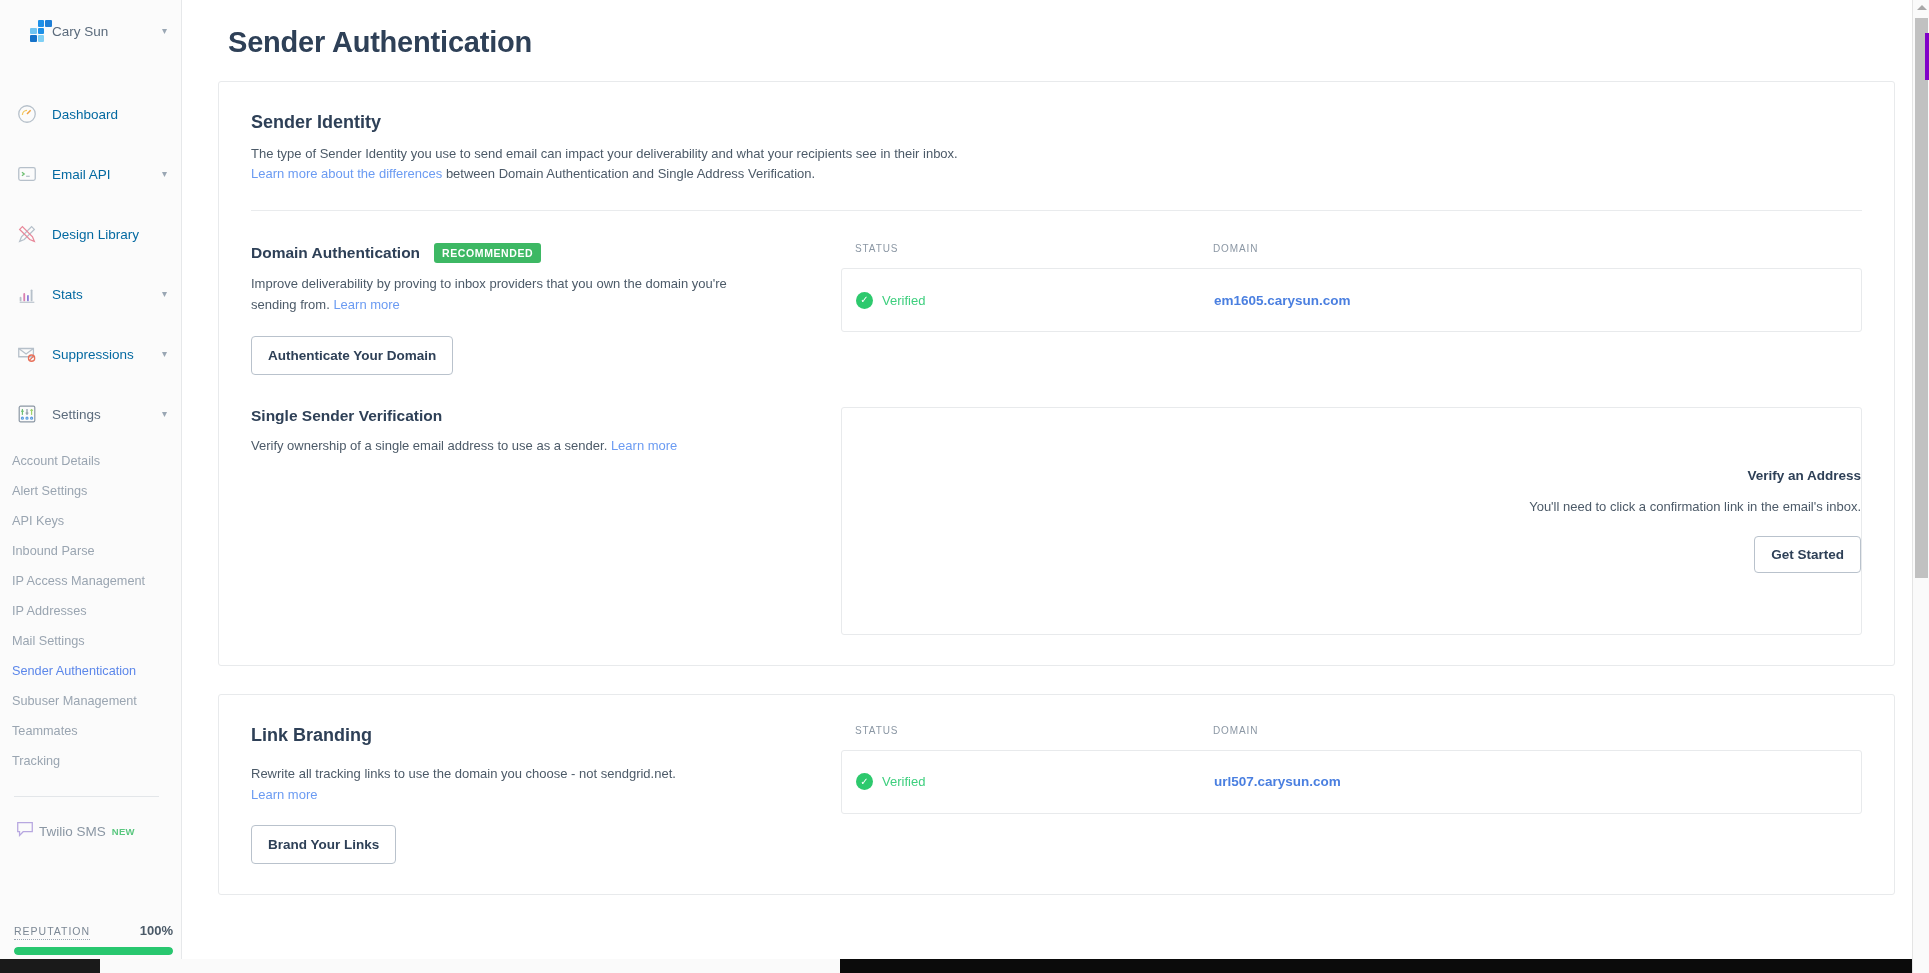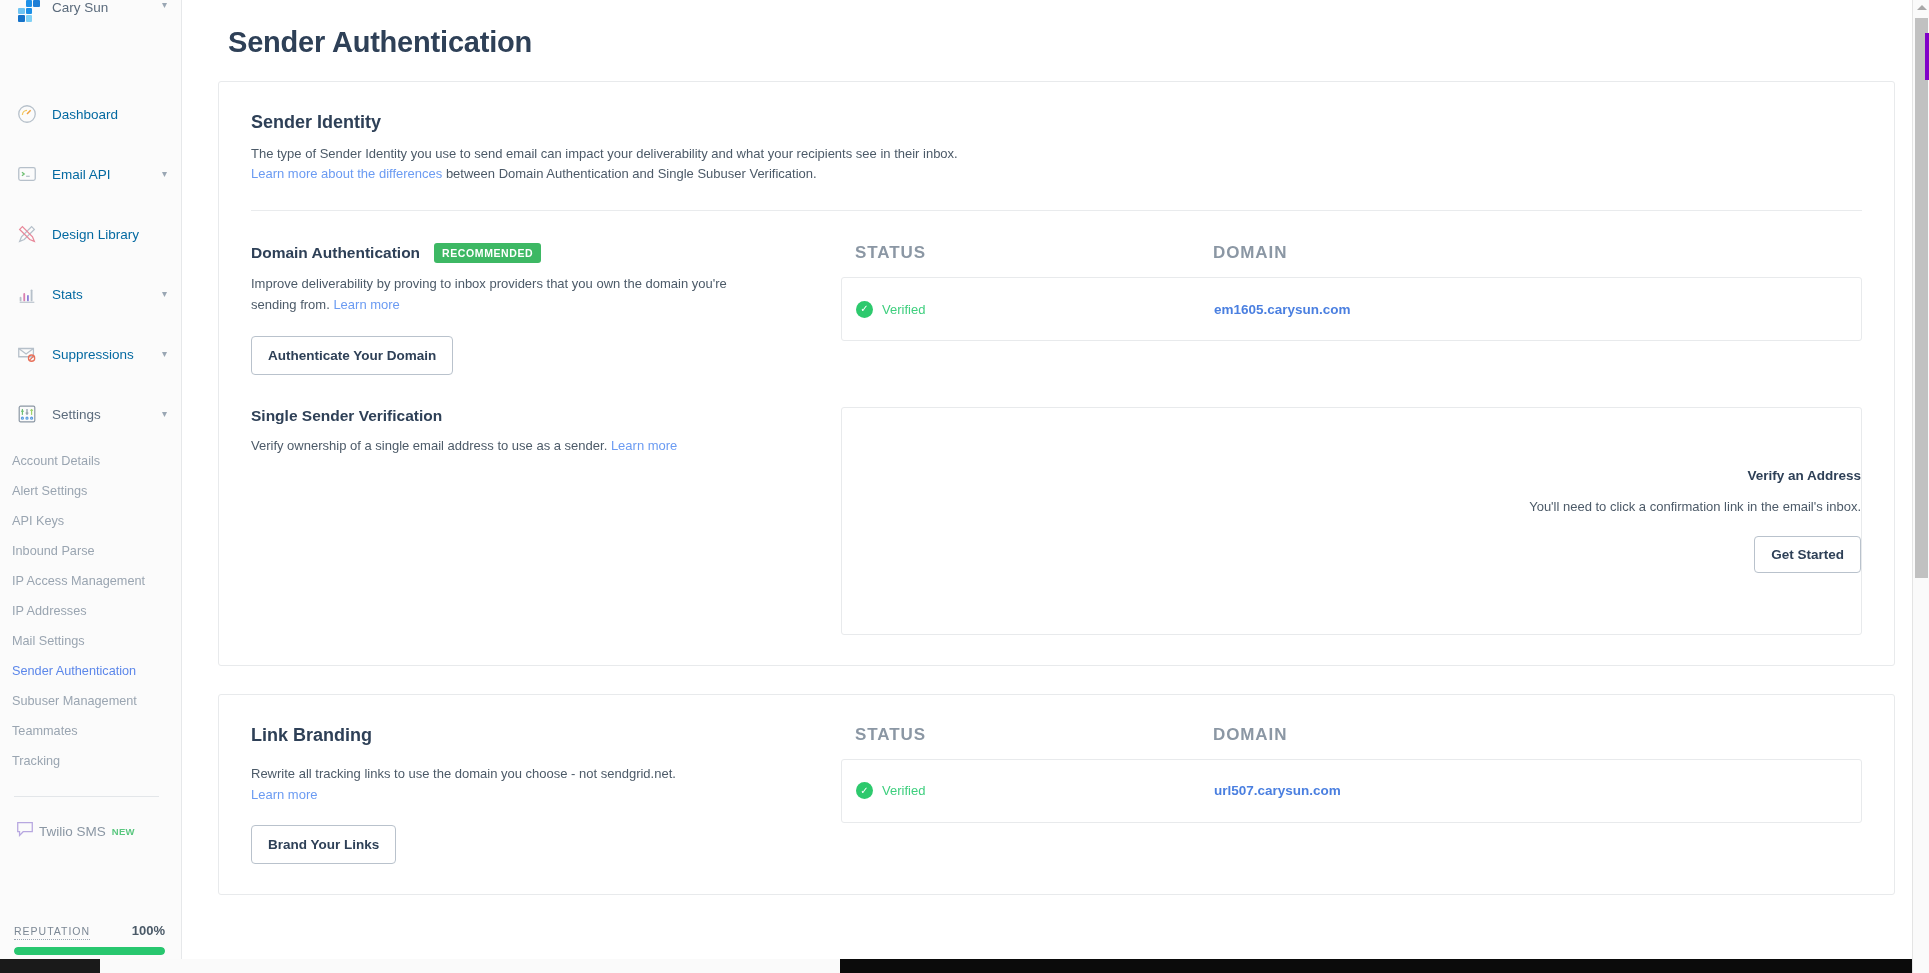--- a/index.html
+++ b/index.html
@@ -15,23 +15,23 @@
   
   .sidebar {
     width: 182px; flex: 0 0 182px;
     height: 973px;
     background: #fbfbfb;
     border-right: 1px solid #e6e8ea;
     position: relative;
     display: flex; flex-direction: column;
   }
   .acct {
-    display: flex; 
+    display: flex; align-items: center;
     height: 62px; padding: 0 14px 0 18px;
-    gap: 12px; cursor: pointer;
+    cursor: pointer; margin-left: 12px;
   }
   .logo-grid {
     width: 22px; height: 22px;
     display: grid; grid-template-columns: 1fr 1fr 1fr; grid-template-rows: 1fr 1fr 1fr;
     gap: 1px; flex: 0 0 22px;
   }
   .logo-grid i { display: block; border-radius: 1px; }
   .acct-name { font-size: 13.5px; color: #5b6b7c; flex: 1; white-space: nowrap; }
   .chev { color: #9aa7b4; font-size: 10px; line-height: 1; }
 
@@ -54,21 +54,21 @@
   .side-divider { height: 1px; background: #e3e6e9; margin: 20px 22px 0 14px; }
 
   .twilio {
     display: flex; align-items: center; gap: 3px;
     padding: 22px 14px 0 14px; cursor: pointer;
   }
   .twilio .lbl { font-size: 13.5px; color: #8b97a4; }
   .badge-new { font-size: 9.5px; font-weight: bold; color: #5ac77f; letter-spacing: .3px; margin-left: 3px; }
 
   .rep {
-    position: absolute; left: 14px; right: 16px; bottom: 18px;
+    position: absolute; left: 14px; right: 8px; bottom: 18px;
   }
   .rep-top { display: flex; justify-content: space-between; align-items: baseline; }
   .rep-label {
     font-size: 10.5px; letter-spacing: 1px; color: #7b8794;
     border-bottom: 1px dotted #9aa5b1; padding-bottom: 2px;
   }
   .rep-val { font-size: 13px; font-weight: bold; color: #4a5967; }
   .rep-bar { margin-top: 7px; height: 8px; border-radius: 5px; background: #e4e7ea; overflow: hidden; }
   .rep-fill { height: 100%; border-radius: 5px; background: #28c76f; }
 
@@ -113,21 +113,21 @@
     display: inline-block; margin-top: 20px;
     border: 1px solid #b9c2cc; border-radius: 4px;
     background: #fff; color: #2e4057;
     font-size: 13.5px; font-weight: bold;
     padding: 11px 16px; cursor: pointer;
     font-family: "Liberation Sans", sans-serif;
   }
 
   .tbl-head { display: flex; padding: 0 14px; }
   .th {
-    font-size: 17px; font-weight: bold; letter-spacing: .9px;
+    font-size: 10px; font-weight: normal; letter-spacing: .9px;
     color: #8b97a4;
   }
   .th.status { width: 358px; flex: 0 0 358px; }
   .tbl-box { border: 1px solid #e8eaec; border-radius: 3px; margin-top: 14px; }
   .tr { display: flex; align-items: center; height: 62px; padding: 0 14px; }
   .td.status { width: 358px; flex: 0 0 358px; display: flex; align-items: center; gap: 9px; }
   .check {
     width: 17px; height: 17px; border-radius: 50%;
     background: #2dc96d; color: #fff;
     display: flex; align-items: center; justify-content: center;
@@ -320,21 +320,21 @@
   </aside>
 
   <main class="main">
 
     <h1 class="page-title">Sender Authentication</h1>
 
     <section class="card">
       <h2 class="sec-title">Sender Identity</h2>
       <p class="sec-desc">
         <span>The type of Sender Identity you use to send email can impact your deliverability and what your recipients see in their inbox.</span><br>
-        <a class="lnk">Learn more about the differences</a><span> between Domain Authentication and Single Subuser Verification.</span>
+        <a class="lnk">Learn more about the differences</a><span> between Domain Authentication and Single Address Verification.</span>
       </p>
 
       <div class="hr"></div>
 
       <div class="row2">
         <div class="col-left">
           <div class="subsec-head">
             <span class="subsec-title">Domain Authentication</span>
             <span class="tag-rec">RECOMMENDED</span>
           </div>

